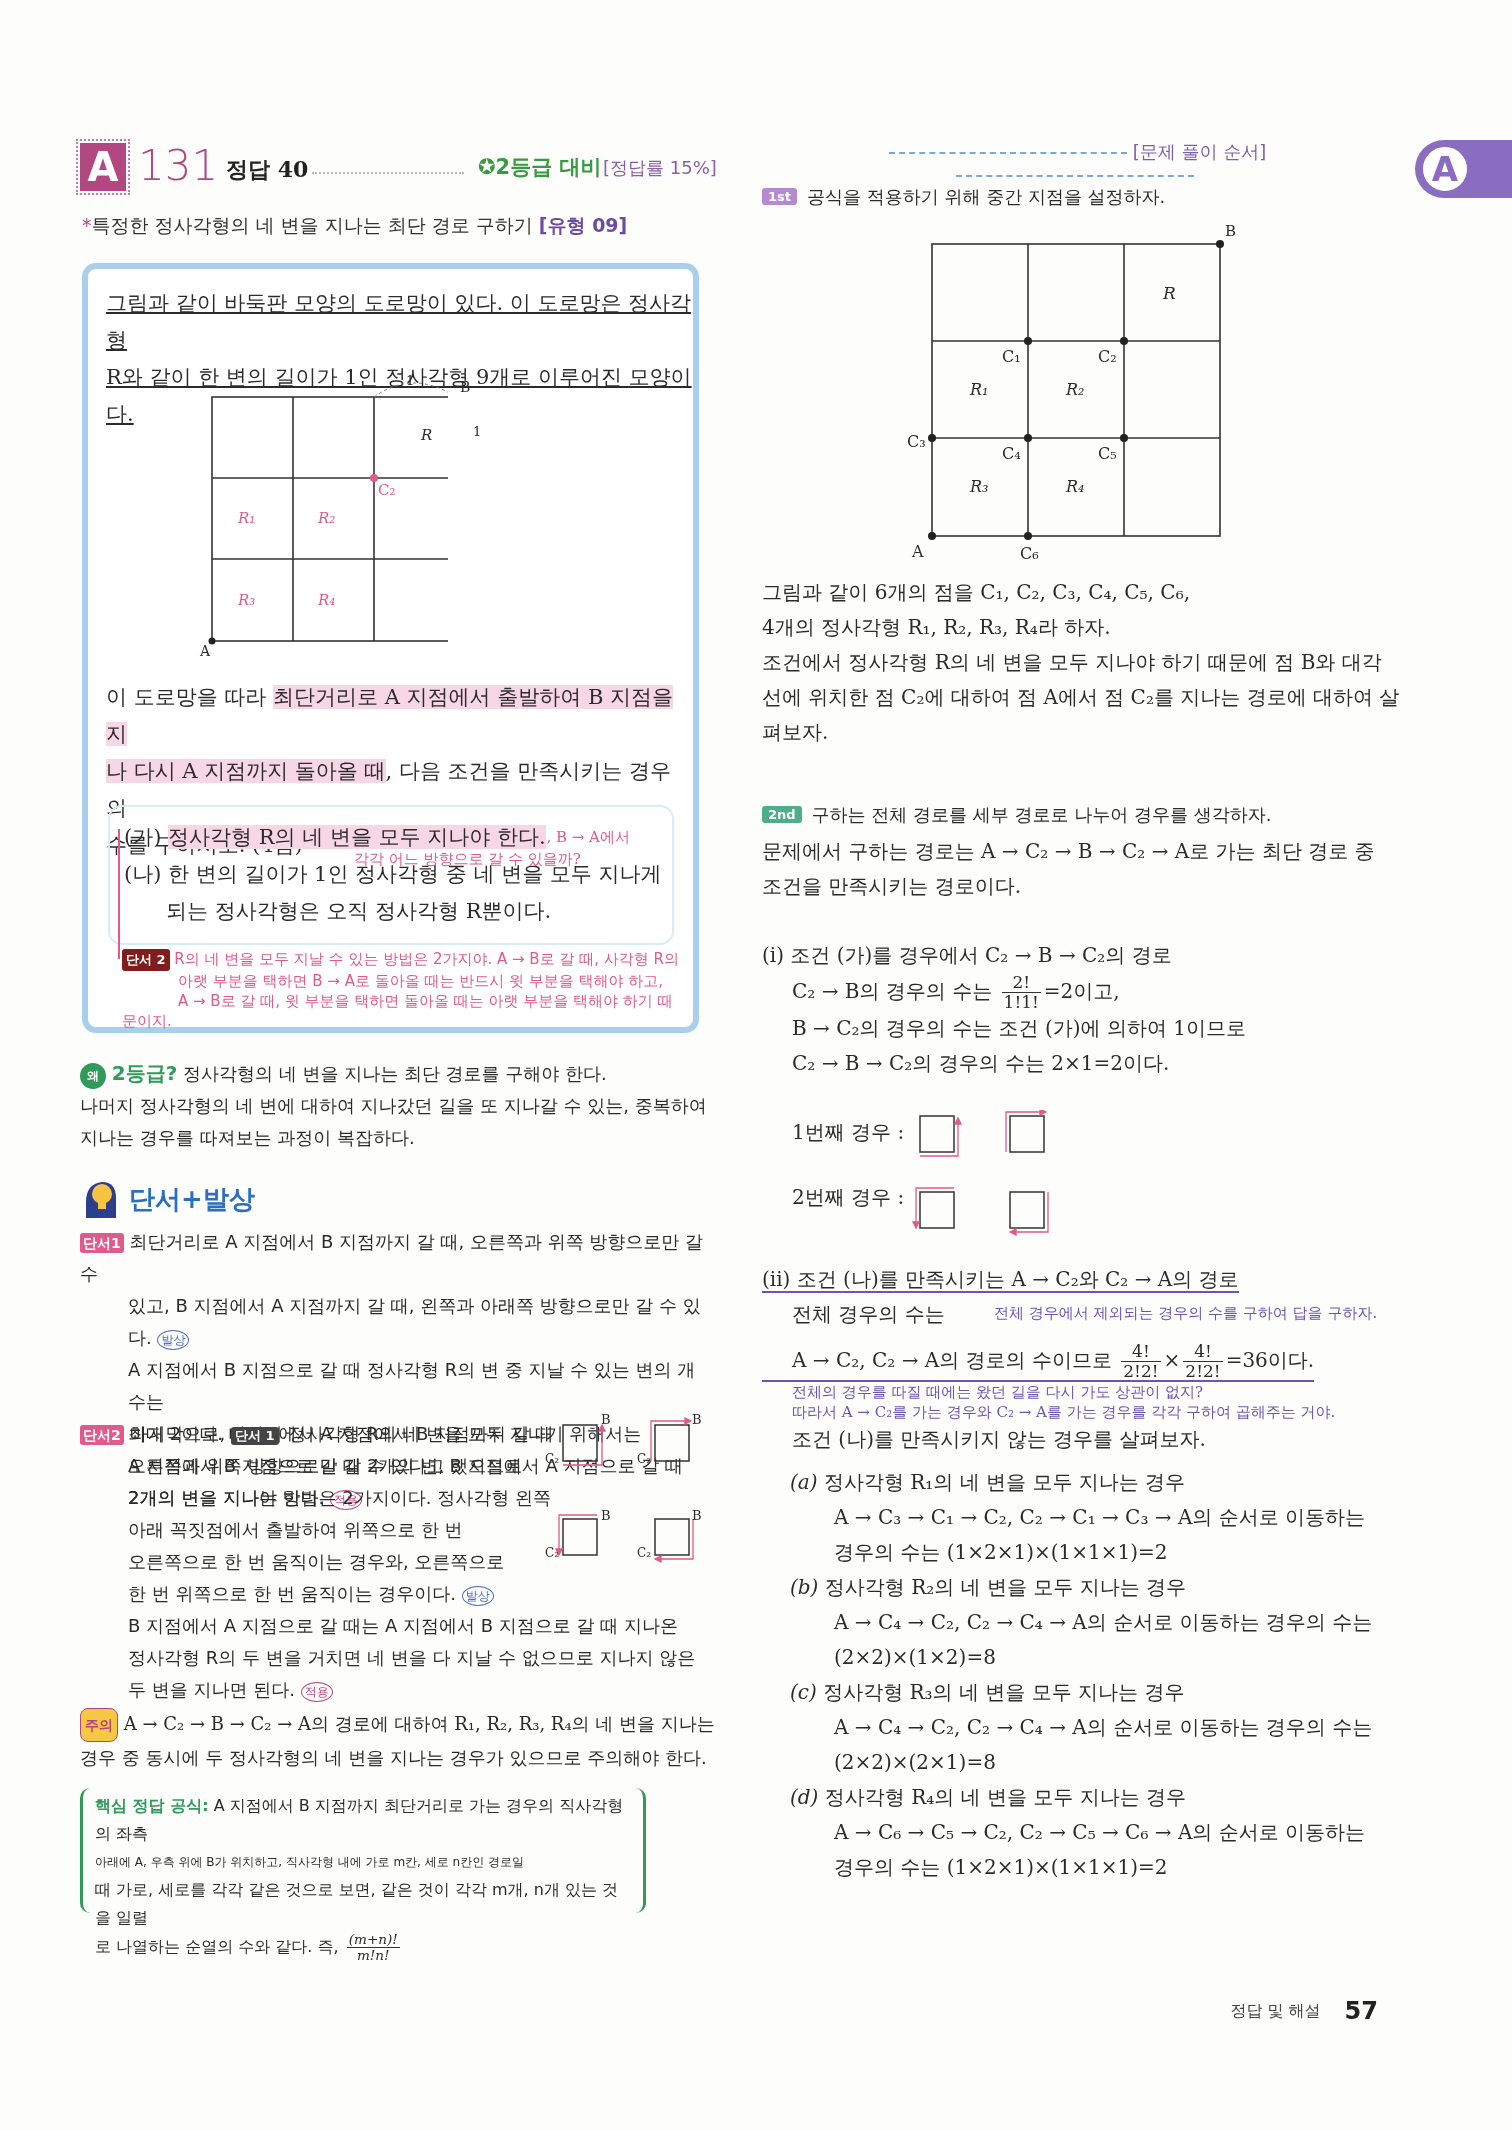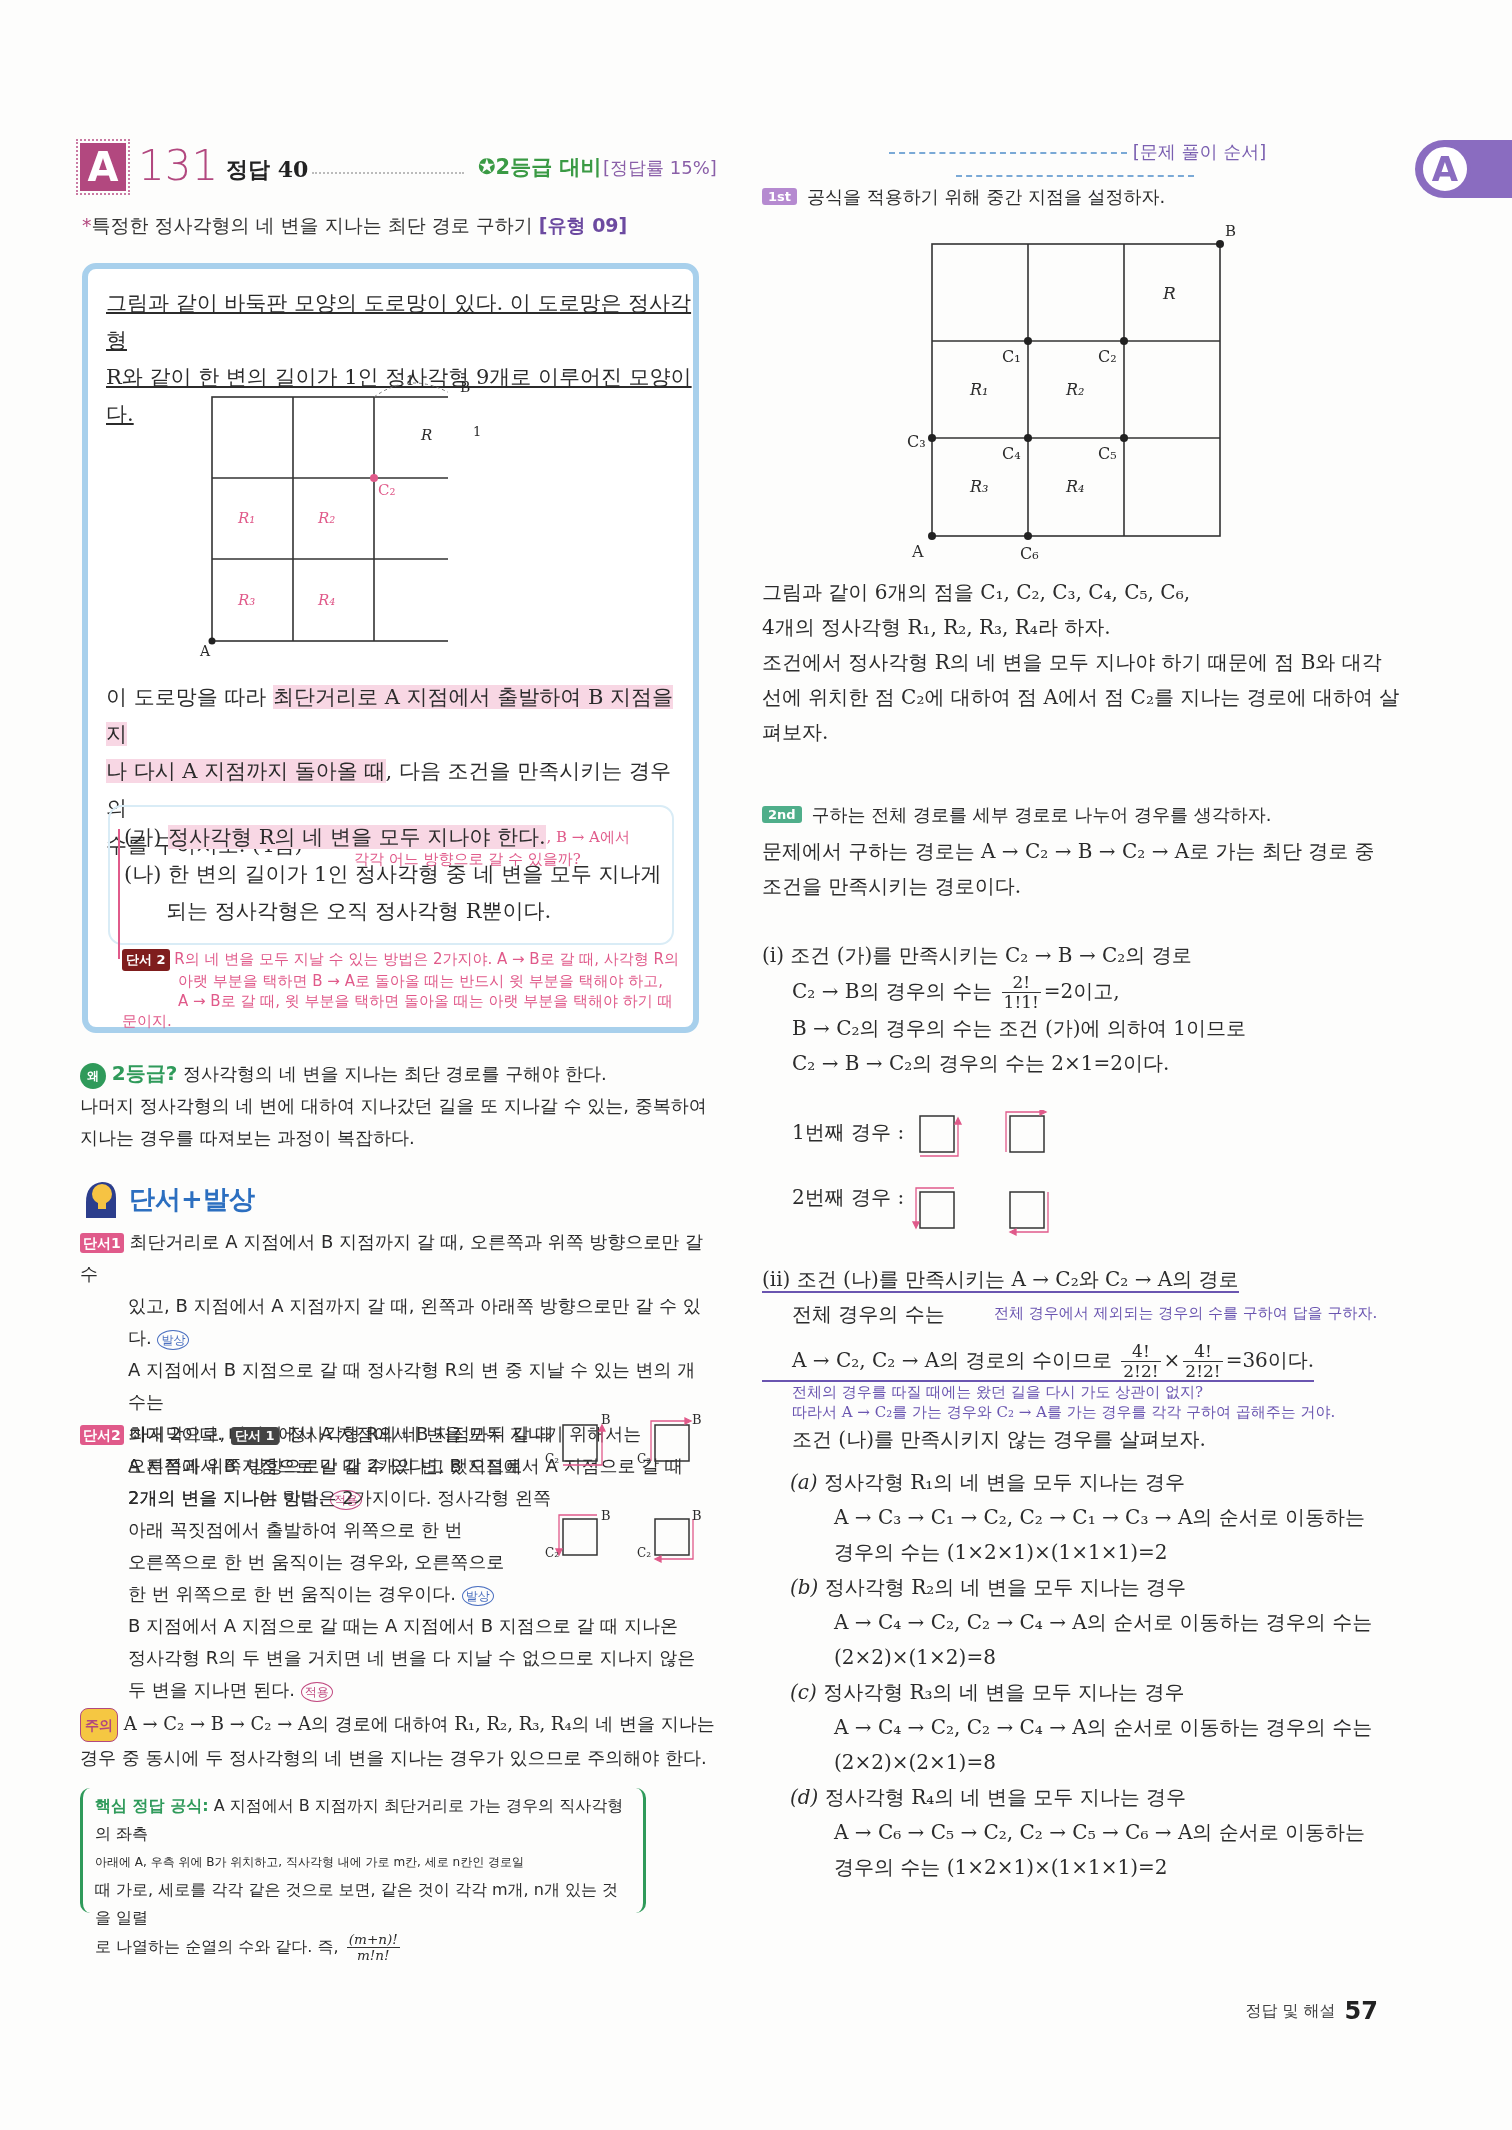--- a/index.html
+++ b/index.html
@@ -43,21 +43,21 @@
   
   .ltext { font-size: 18px; line-height: 32px; color: #2b2b2b; }
   .green-title { color: #2f9a5a; font-weight: bold; }
   .stamp-blue { display: inline-block; border: 1.5px solid #4a6fc0; color: #4a6fc0; border-radius: 50%; font-size: 12px; padding: 0 3px; line-height: 18px; }
   .stamp-pink { display: inline-block; border: 1.5px solid #c0487f; color: #c0487f; border-radius: 50%; font-size: 12px; padding: 0 3px; line-height: 18px; }
   .red-badge { display: inline-block; background: #e05a8a; color: #fff; font-size: 14px; font-weight: bold; padding: 0 3px; border-radius: 3px; line-height: 20px; }
   .dark-badge { display: inline-block; background: #444; color: #fff; font-size: 13px; font-weight: bold; padding: 0 4px; border-radius: 3px; line-height: 18px; }
   .caution { display: inline-block; background: #f5c742; color: #b2487f; font-size: 14px; font-weight: bold; padding: 0 4px; border-radius: 8px; border: 1.5px solid #b2487f; }
   .formula-box { left: 80px; top: 1788px; width: 566px; height: 125px; border-left: 3px solid #2f9a5a; border-right: 3px solid #2f9a5a; border-radius: 10px; padding: 4px 12px; }
   .footer { right: 134px; top: 1997px; font-size: 16px; color: #444; }
-  .footer b { font-size: 24px; color: #222; margin-left: 9px; vertical-align: -3px; }
+  .footer b { font-size: 24px; color: #222; margin-left: 24px; vertical-align: -3px; }
 </style>
 </head>
 <body>
 
 <div class="abs a-badge">A</div>
 <div class="abs prob-no">131</div>
 <div class="abs answer serif">정답 40</div>
 <div class="abs dots"></div>
 <div class="abs grade">
   <span>✪</span><span>2등급 대비</span>
@@ -268,21 +268,21 @@
 
 <div class="abs" style="left:762px;top:803px;font-size:18px;">
   <span class="step-badge" style="background:#4fae8a;">2nd</span><span>구하는 전체 경로를 세부 경로로 나누어 경우를 생각하자.</span>
 </div>
 <div class="abs rtext serif" style="left:762px;top:834px;width:640px;">
   <div>문제에서 구하는 경로는 A → C₂ → B → C₂ → A로 가는 최단 경로 중</div>
   <div>조건을 만족시키는 경로이다.</div>
 </div>
 
 <div class="abs rtext serif" style="left:762px;top:938px;width:640px;">
-  <div>(i) 조건 (가)를 만족시키는 C₂ → B → C₂의 경로</div>
+  <div>(i) 조건 (가)를 경우에서 C₂ → B → C₂의 경로</div>
   <div style="padding-left:30px;"><span>C₂ → B의 경우의 수는 </span><span class="frac"><span class="num">2!</span><span class="den">1!1!</span></span><span>=2이고,</span></div>
   <div style="padding-left:30px;">B → C₂의 경우의 수는 조건 (가)에 의하여 1이므로</div>
   <div style="padding-left:30px;">C₂ → B → C₂의 경우의 수는 2×1=2이다.</div>
 </div>
 <div class="abs rtext serif" style="left:792px;top:1115px;">1번째 경우 :</div>
 <div class="abs rtext serif" style="left:792px;top:1180px;">2번째 경우 :</div>
 <svg class="abs" style="left:910px;top:1110px;" width="160" height="130">
   <g stroke="#333" stroke-width="1.5" fill="none">
     <rect x="10" y="6" width="34" height="36"></rect>
       <rect x="100" y="6" width="34" height="36"></rect>

